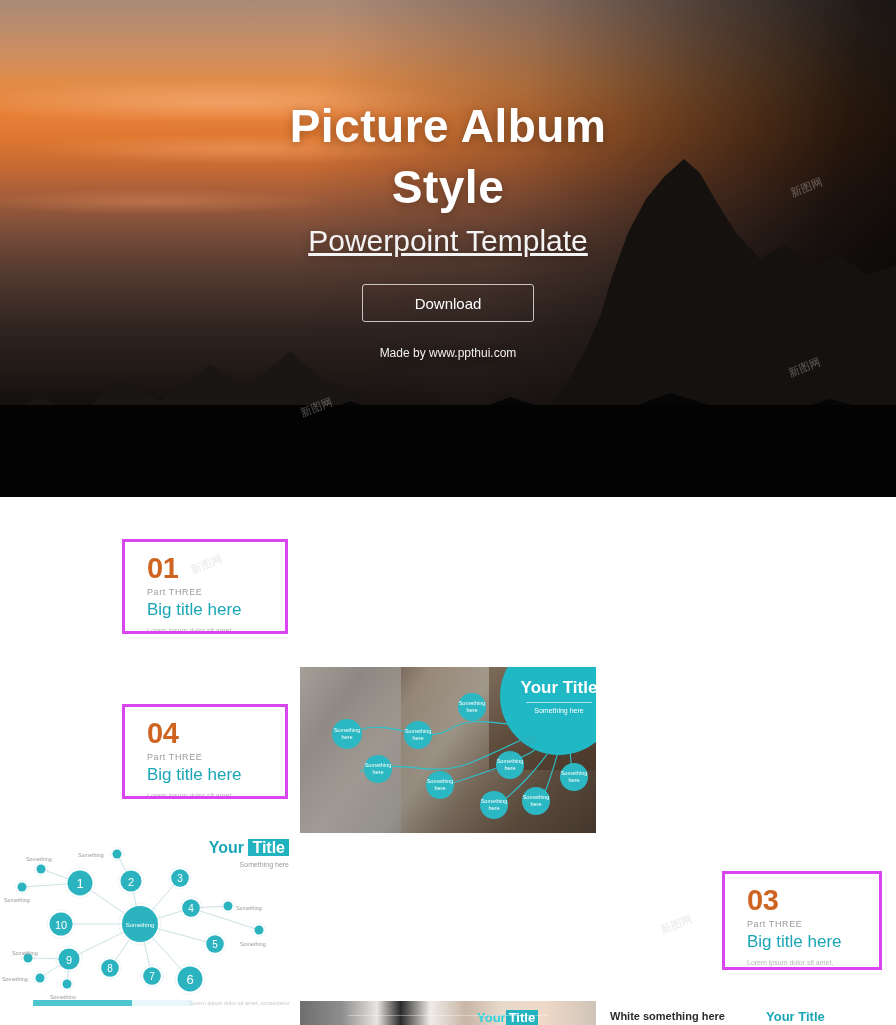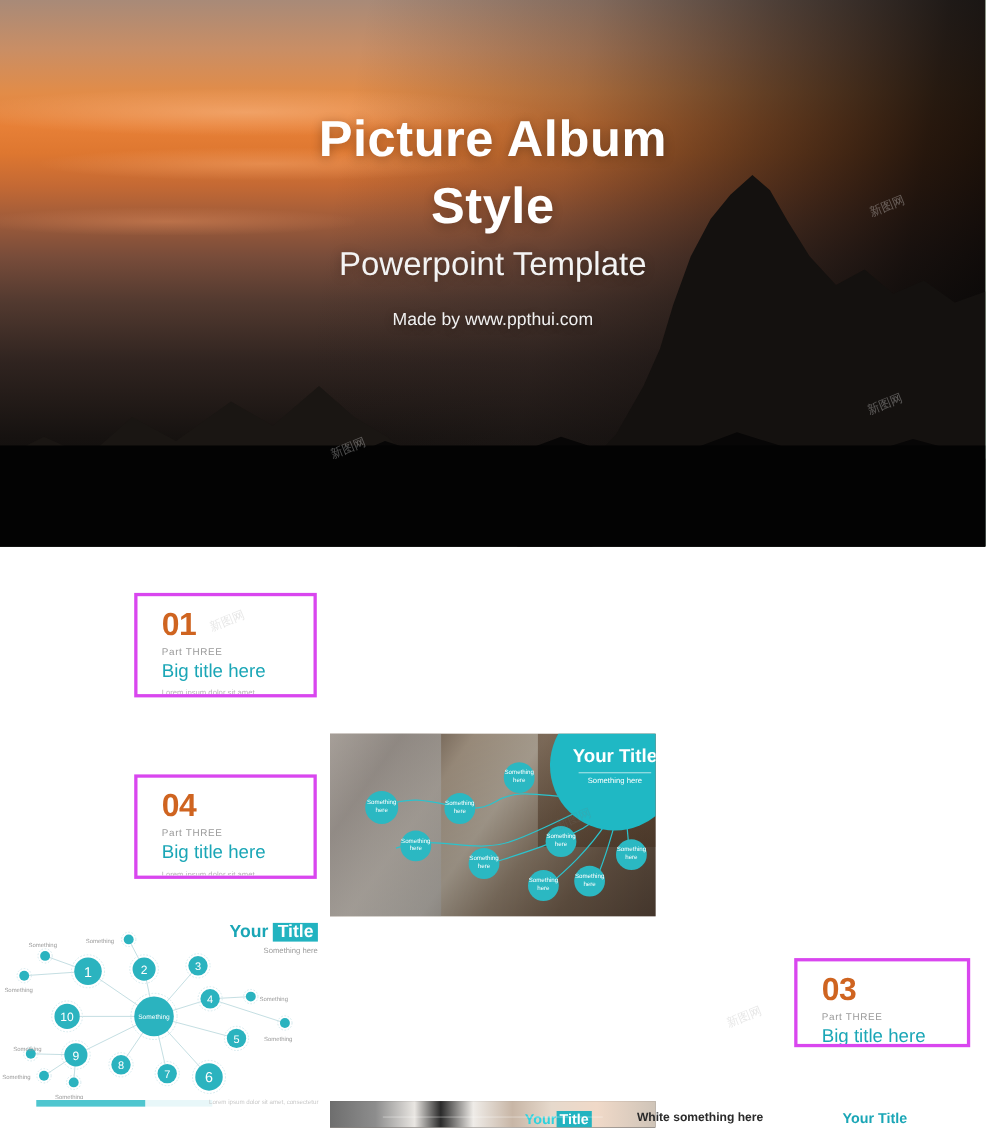--- a/index.html
+++ b/index.html
@@ -7,21 +7,21 @@
     width: 896px; height: 1025px;
     background: #ffffff;
     font-family: "Liberation Sans", sans-serif;
     overflow: hidden;
   }
   #page { position: relative; width: 896px; height: 1025px; overflow: hidden; }
 
   
   .hero {
     position: relative; width: 896px; height: 497px; overflow: hidden;
-    background: #14532d;
+    background: #b91c1c;
   }
   .hero-sky {
     position: absolute; inset: 0;
     background:
       linear-gradient(180deg,
         rgba(168,138,120,1) 0%,
         rgba(201,142,101,1) 9%,
         rgba(226,140,72,1) 17%,
         rgba(231,128,55,1) 23%,
         rgba(222,119,48,1) 28%,
@@ -60,31 +60,31 @@
     position: absolute; left: 0; top: 0; width: 100%; height: 100%;
     display: flex; flex-direction: column; align-items: center;
     padding-top: 96px; z-index: 6;
   }
   .hero-title {
     color: #ffffff; font-size: 46px; font-weight: bold; line-height: 1.32;
     letter-spacing: 0.5px; text-align: center; text-shadow: 0 2px 10px rgba(0,0,0,0.28);
   }
   .hero-sub {
     color: #f3f3f3; font-size: 30px; font-weight: normal; margin-top: 7px;
-    text-align: center; text-shadow: 0 2px 10px rgba(0,0,0,0.30);
+    text-align: center; text-shadow: 0 2px 10px rgba(0,0,0,0.30); text-decoration: underline;
   }
   .hero-btn {
     margin-top: 26px; width: 172px; height: 38px;
     border: 1px solid rgba(255,255,255,0.72); border-radius: 3px;
     background: transparent; color: #ffffff; font-size: 15px;
     font-family: "Liberation Sans", sans-serif;
     display: flex; align-items: center; justify-content: center; cursor: pointer;
   }
   .hero-made {
-    margin-top: 24px; color: #f0f0f0; font-size: 16px;
+    margin-top: 24px; color: #f0f0f0; font-size: 12px;
     text-shadow: 0 2px 8px rgba(0,0,0,0.4);
   }
 
   
   .grid { position: relative; width: 896px; height: 528px; background: #fff; }
 
   .slide { position: absolute; overflow: hidden; background: #fff; }
 
   
   .numcard {
@@ -229,20 +229,21 @@
       </svg>
     </div>
     <div style="position:absolute;left:0;bottom:0;width:100%;height:92px;background:#030303;z-index:5"></div>
 
     <div class="hero-content">
       <div class="hero-title">
         <div>Picture Album</div>
         <div>Style</div>
       </div>
       <div class="hero-sub">Powerpoint Template</div>
+      <div class="hero-btn">Download</div>
       <div class="hero-made">Made by www.ppthui.com</div>
     </div>
 
     <div class="wm" style="left:790px;top:180px">新图网</div>
     <div class="wm" style="left:788px;top:360px">新图网</div>
     <div class="wm" style="left:300px;top:400px">新图网</div>
   </div>
 
   <div class="grid">
 
@@ -418,24 +419,24 @@
 
         </div>
 
       </div>
     </div>
 
     <div class="strip-photo" style="left:300px;top:504px;width:296px;height:24px"></div>
     <div class="strip-title" style="left:477px;top:513px">
       <span class="b">Your</span><span class="boxed">Title</span>
     </div>
-    <div class="white-some" style="left:579px;top:513px">White something here</div>
+    <div class="white-some" style="left:610px;top:513px">White something here</div>
     <div class="yt-bottom" style="left:766px;top:512px">Your Title</div>
 
-    <div class="slide numcard" style="left:722px;top:374px;width:160px;height:81px">
+    <div class="slide numcard" style="left:722px;top:374px;width:160px;height:99px">
       <div class="num">03</div>
       <div class="part">Part THREE</div>
       <div class="bigtitle">Big title here</div>
       <div class="lorem">Lorem ipsum dolor sit amet, consectetur adipiscing elit.</div>
     </div>
 
     <div class="wm dark" style="left:190px;top:60px">新图网</div>
     <div class="wm dark" style="left:660px;top:420px">新图网</div>
   </div>
 

